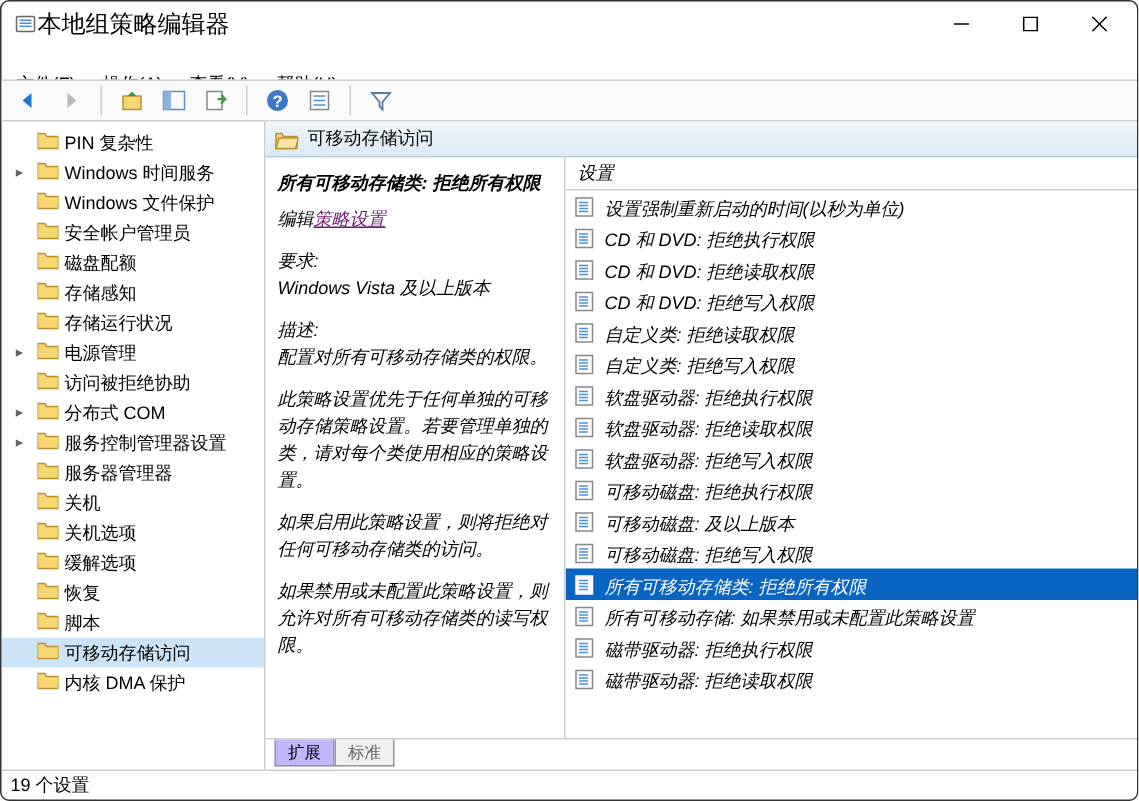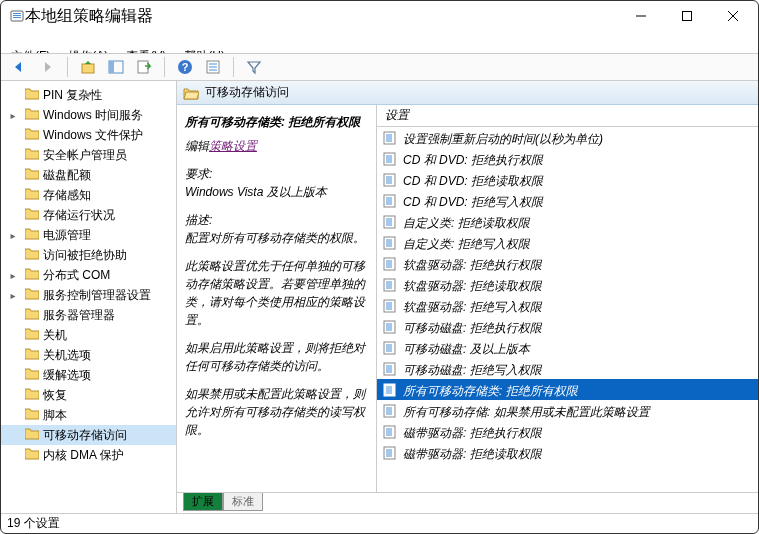--- a/index.html
+++ b/index.html
@@ -26,21 +26,21 @@
   .desc-pane { width:200px; padding:8px 8px; font-size:12px; border-right:1px solid #ccc; line-height:1.5; overflow:auto; }
   .desc-pane .heading { font-weight:bold; margin-bottom:6px; }
   .desc-pane a { color:#701a75; text-decoration:underline; }
   .list-pane { flex:1; display:flex; flex-direction:column; overflow:hidden; position:relative; }
   .list-header { height:22px; border-bottom:1px solid #ccc; padding:0 8px; display:flex; align-items:center; font-size:12px; }
   .list-items { flex:1; overflow-y:auto; }
   .list-item { display:flex; align-items:flex-end; height:21px; padding:0 6px; gap:6px; white-space:nowrap; cursor:default; }
   .list-item.selected { background:#0a64c2; color:#fff; }
   .policy-icon { width:14px; height:14px; flex-shrink:0; }
   .tabs { height:20px; display:flex; align-items:flex-start; padding:0 6px; font-size:12px; gap:-1px; }
-  .tab { padding:1px 8px; border:1px solid #999; border-top:none; font-size:11px; background:#15803d; }
+  .tab { padding:1px 8px; border:1px solid #999; border-top:none; font-size:11px; background:#c4b5fd; }
   .tab.inactive { background:#f0f0f0; color:#666; }
   .statusbar { height:20px; border-top:1px solid #ccc; display:flex; align-items:center; padding:0 6px; font-size:12px; }
   .para { margin-bottom:10px; }
   ::-webkit-scrollbar { width:16px; height:16px; }
   ::-webkit-scrollbar-track { background:#f0f0f0; }
   ::-webkit-scrollbar-thumb { background:#c0c0c0; }
 </style>
 </head>
 <body>
 

